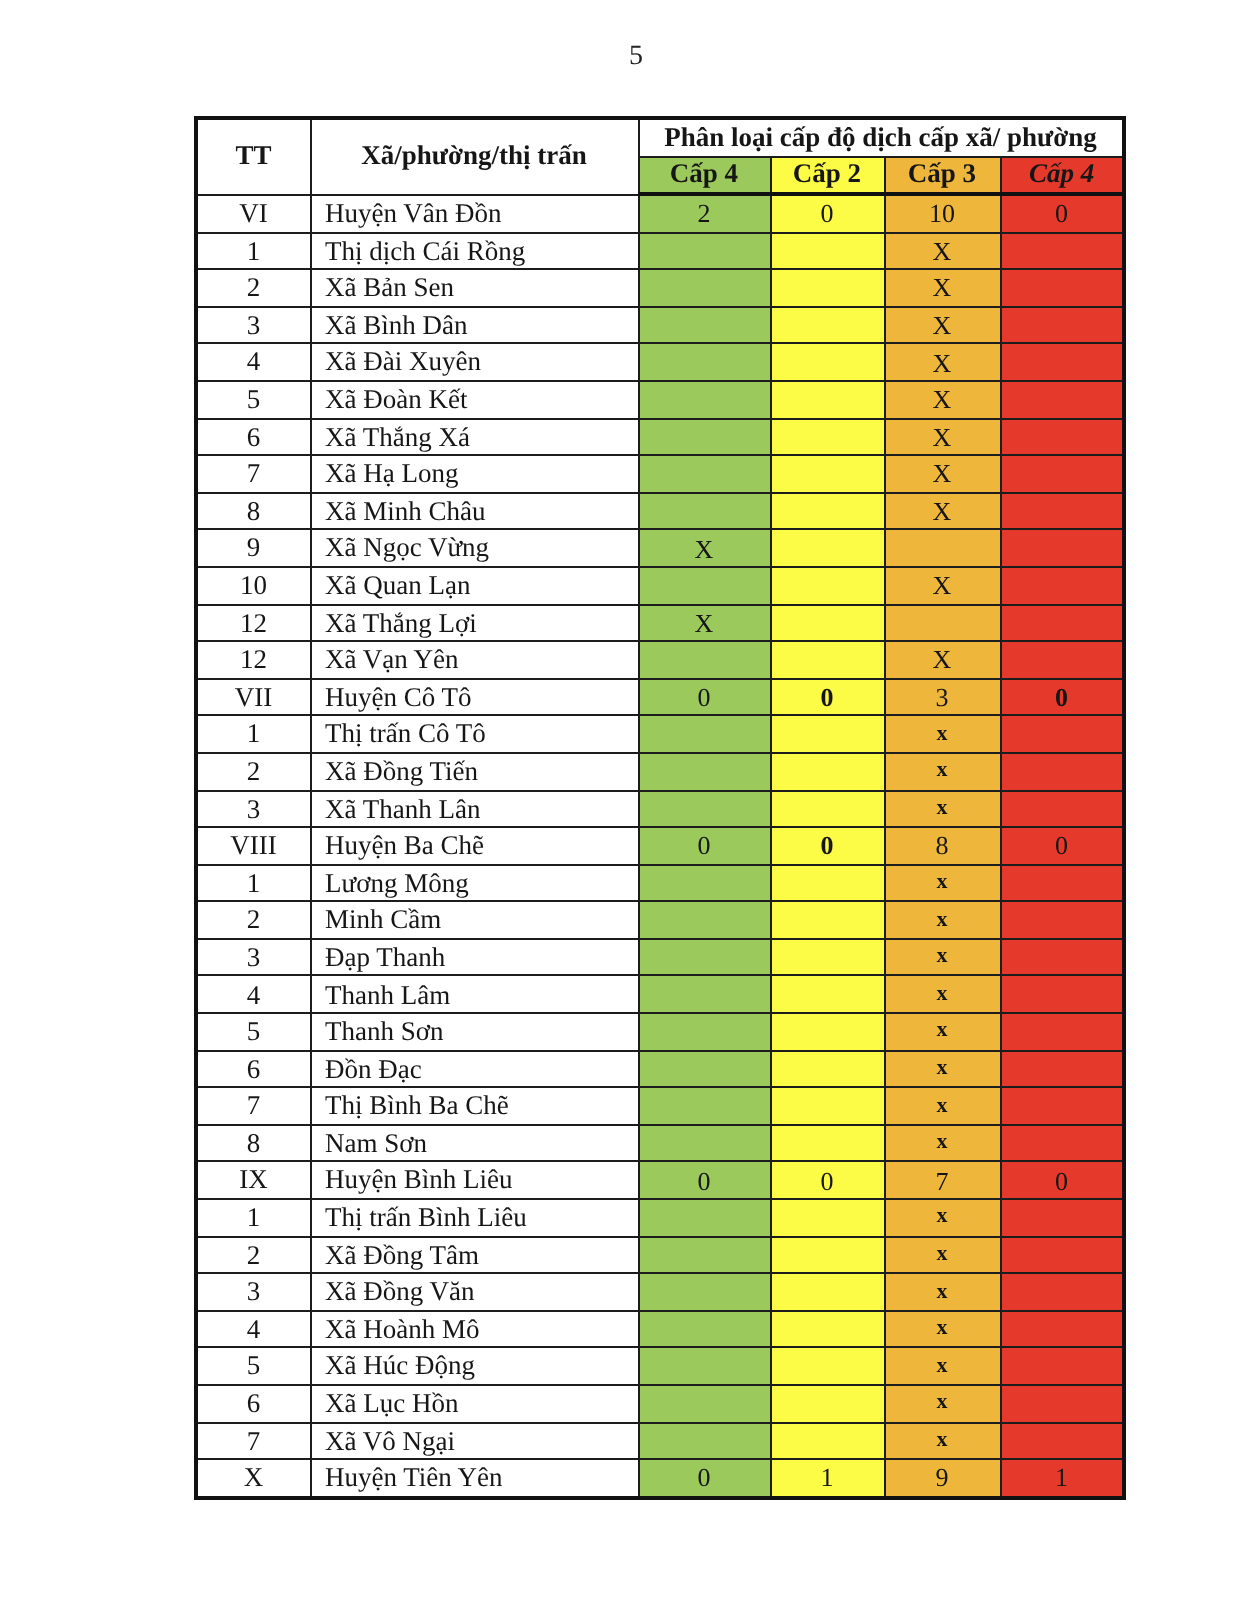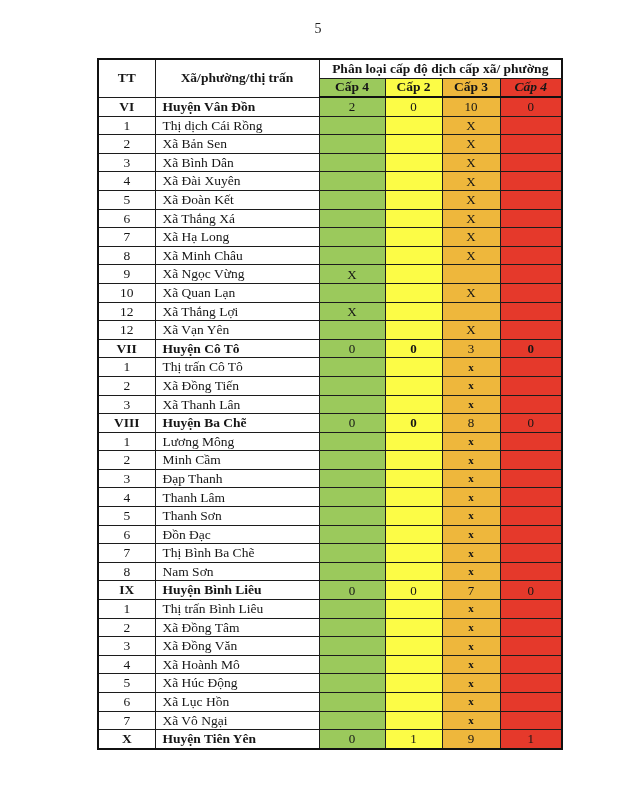--- a/index.html
+++ b/index.html
@@ -20,21 +20,21 @@
   }
   th,td{
     border:1px solid #1c1c1c;padding:0;margin:0;
     text-align:center;vertical-align:middle;
     overflow:hidden;white-space:nowrap;
   }
   thead th{font-weight:bold;font-size:13.5px;height:18px;line-height:1.05;}
   thead tr.sub th{height:17px;border-bottom:2px solid #111;}
   tbody td{height:17.6px;font-size:13.5px;line-height:1;}
   td.name{text-align:left;padding-left:7px;}
-  tr.district td.tt, tr.district td.name{font-weight:bold;}
+  tr.district td.tt, tr.district td.name{font-weight:normal;}
   tr.district td.lv{font-size:13px;}
   td.x-upper{font-size:13px;}
   td.x-lower{font-weight:bold;font-size:11px;}
   td.bold{font-weight:bold;}
 </style>
 </head>
 <body>
 
 <div class="sheet">
 

